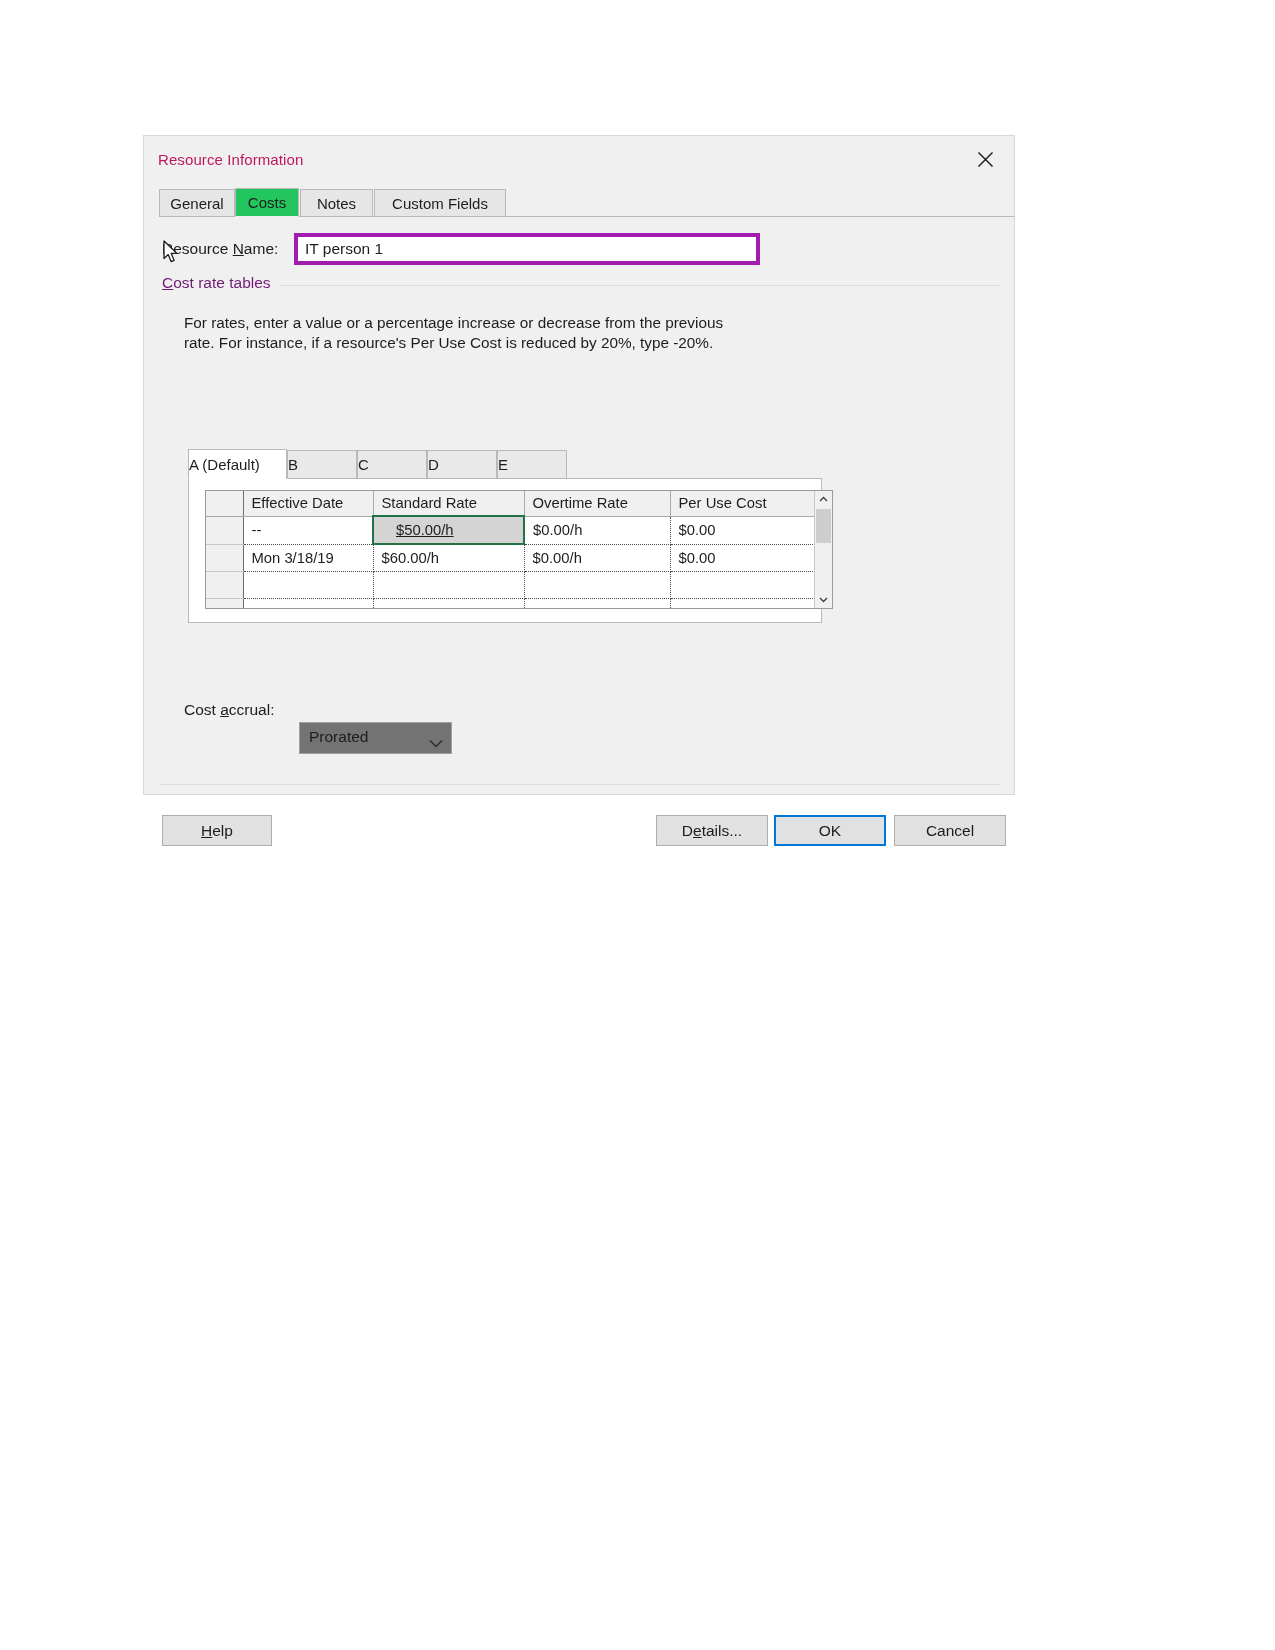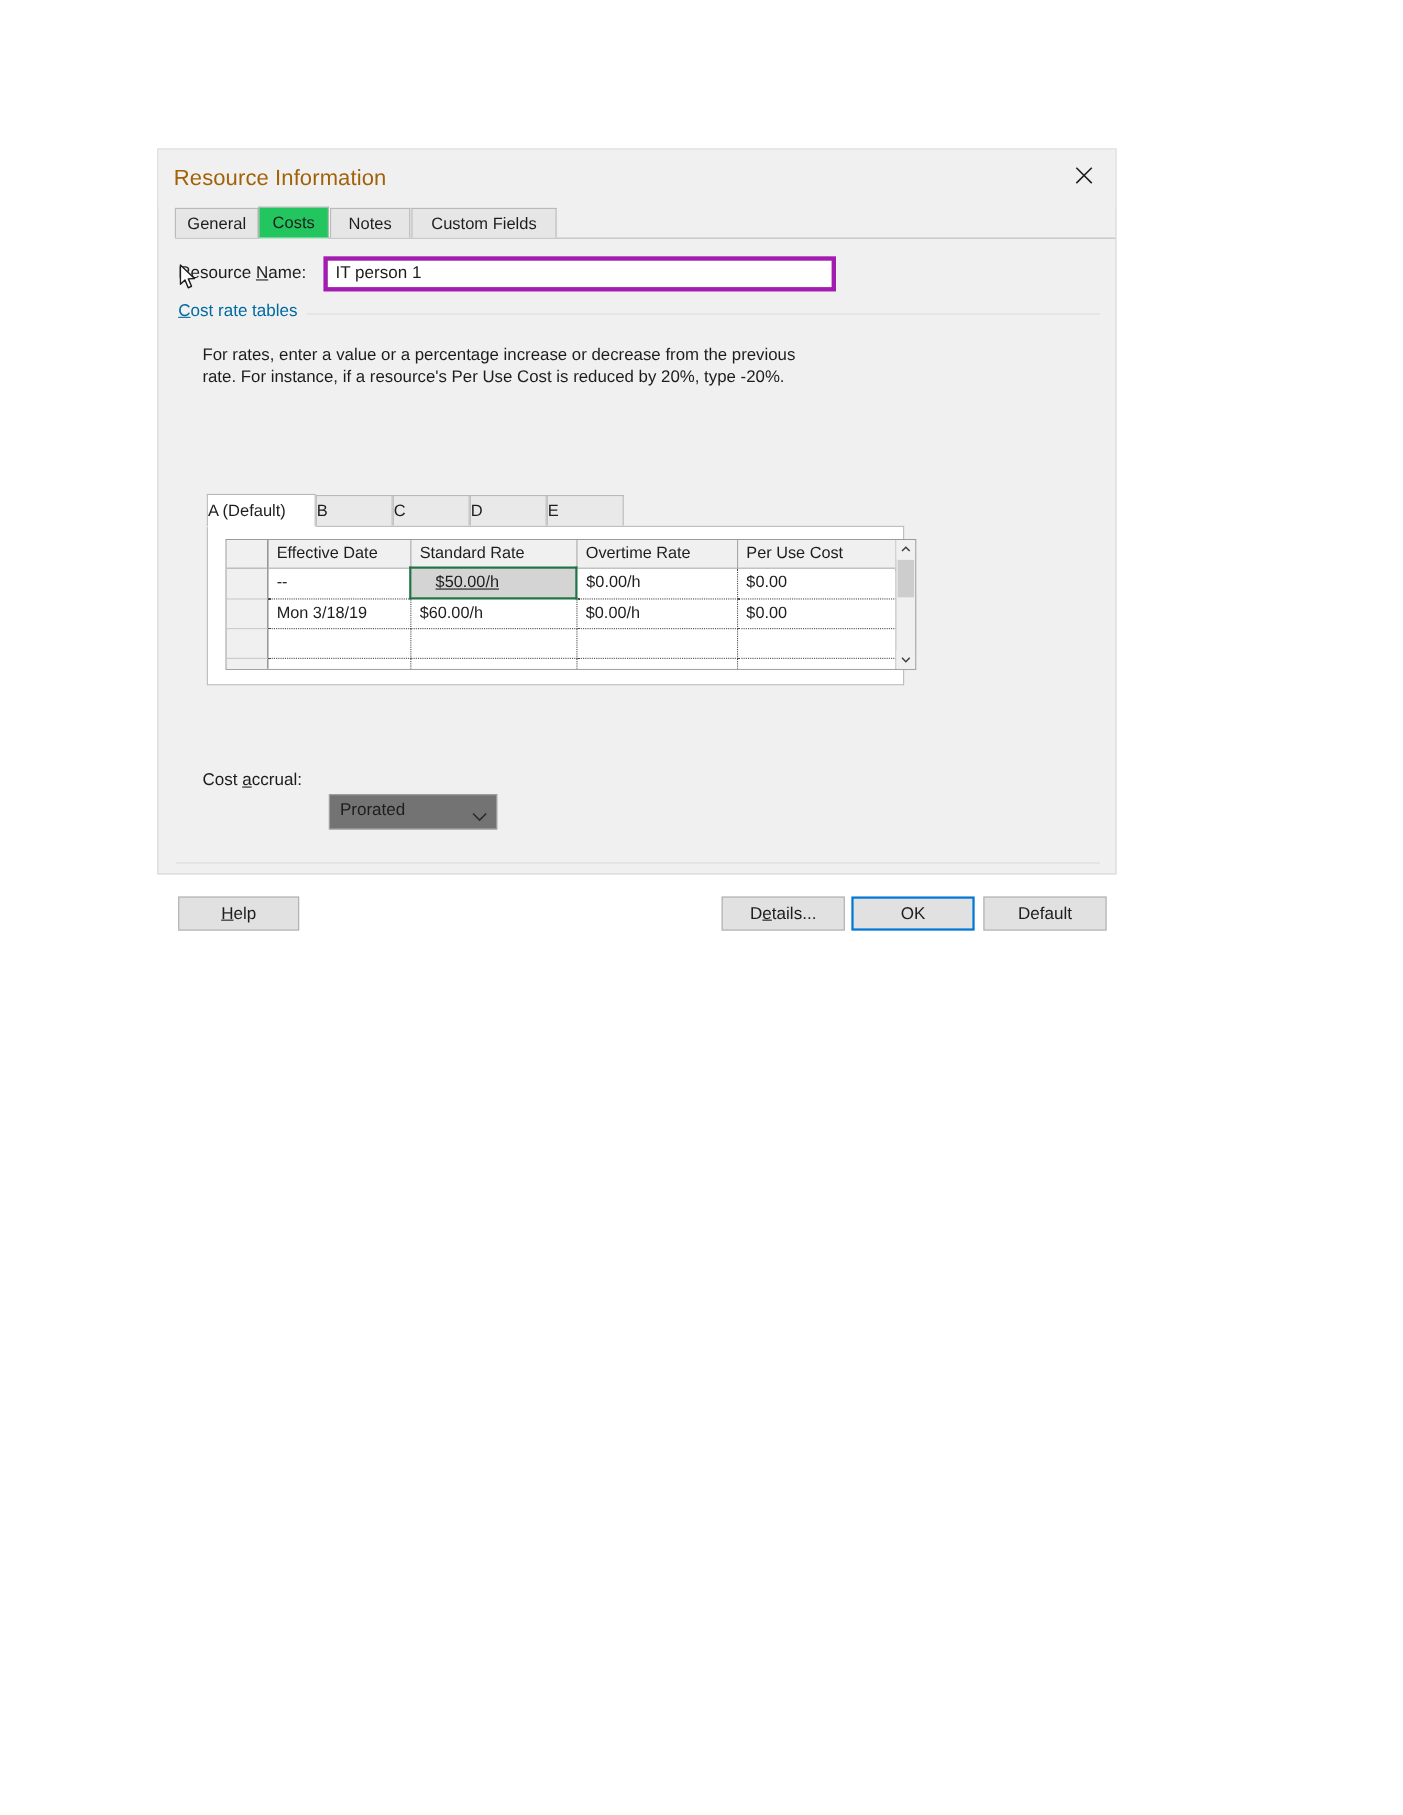--- a/index.html
+++ b/index.html
@@ -35,22 +35,22 @@
   .dialog-titlebar {
     position: relative;
     height: 52px;
     background: #f0f0f0;
   }
 
   .dialog-title {
     position: absolute;
     left: 14px;
     top: 15px;
-    font-size: 20px;
-    color: #a16207;
+    font-size: 15px;
+    color: #be185d;
     letter-spacing: .1px;
     white-space: nowrap;
   }
 
   .close-btn {
     position: absolute;
     right: 8px;
     top: 6px;
     width: 42px;
     height: 34px;
@@ -155,21 +155,21 @@
     left: 18px;
     top: 57px;
     right: 14px;
     height: 20px;
   }
   .group-title {
     position: absolute;
     left: 0;
     top: 0;
     font-size: 15.5px;
-    color: #0369a1;
+    color: #701a75;
     background: #f0f0f0;
     padding-right: 8px;
     white-space: nowrap;
     z-index: 2;
   }
   .group-rule {
     position: absolute;
     left: 0;
     right: 0;
     top: 11px;
@@ -546,21 +546,21 @@
       <button class="btn" id="btn-help">
           <u>H</u>
           <span>elp</span>
         </button>
       <button class="btn" id="btn-details">
           <span>D</span>
           <u>e</u>
           <span>tails...</span>
         </button>
       <button class="btn default" id="btn-ok">OK</button>
-      <button class="btn" id="btn-cancel">Default</button>
+      <button class="btn" id="btn-cancel">Cancel</button>
 
     </div>
   </div>
 
   <div class="cursor">
     <svg width="17" height="24" viewBox="0 0 17 24" aria-hidden="true">
       <path d="M1,1 L1,18.5 L5.2,14.6 L8.1,21.6 L11.1,20.3 L8.2,13.5 L13.8,13.2 Z" fill="#ffffff" stroke="#1d1d1d" stroke-width="1.3" stroke-linejoin="round"></path>
     </svg>
   </div>
 

